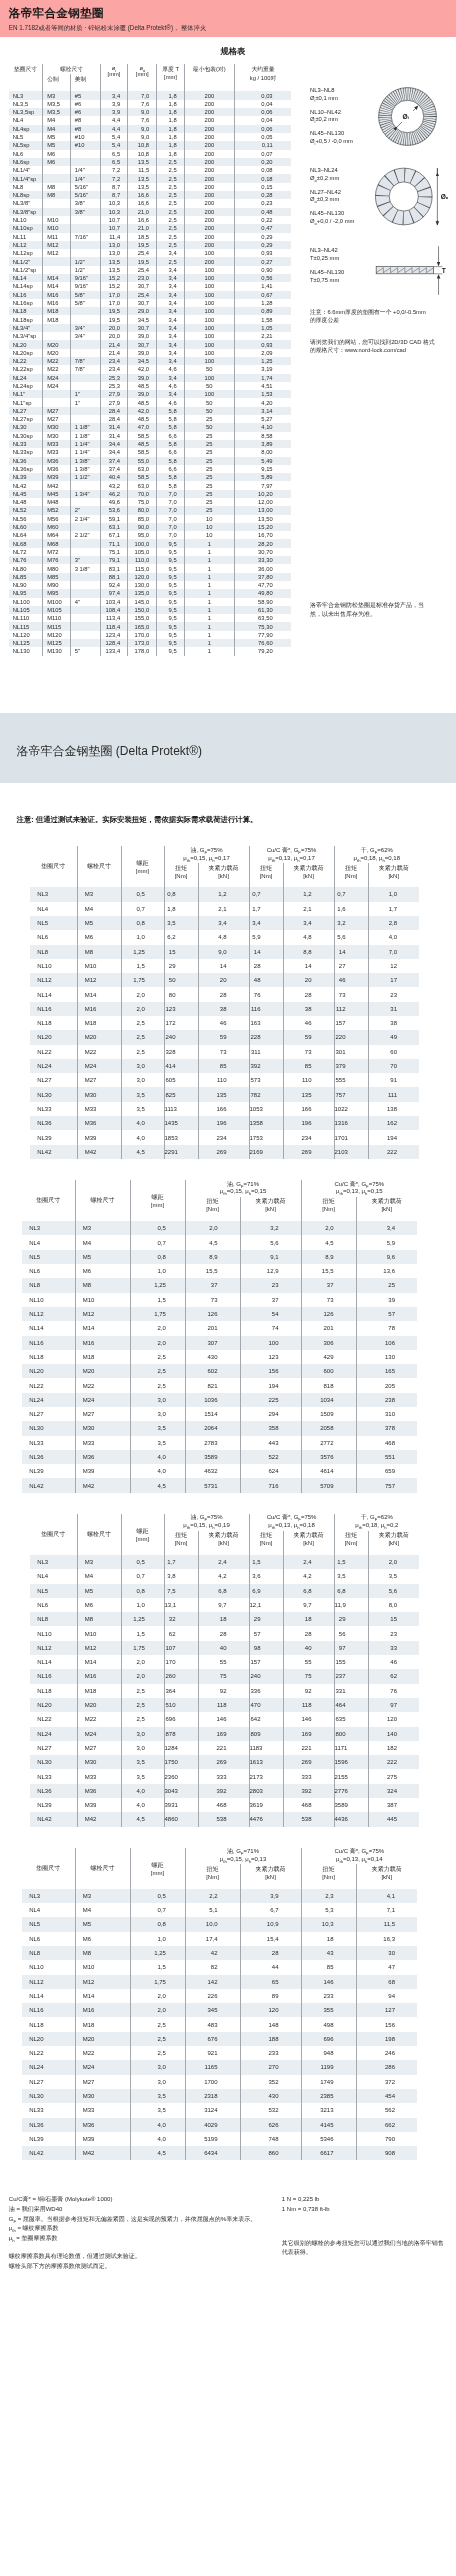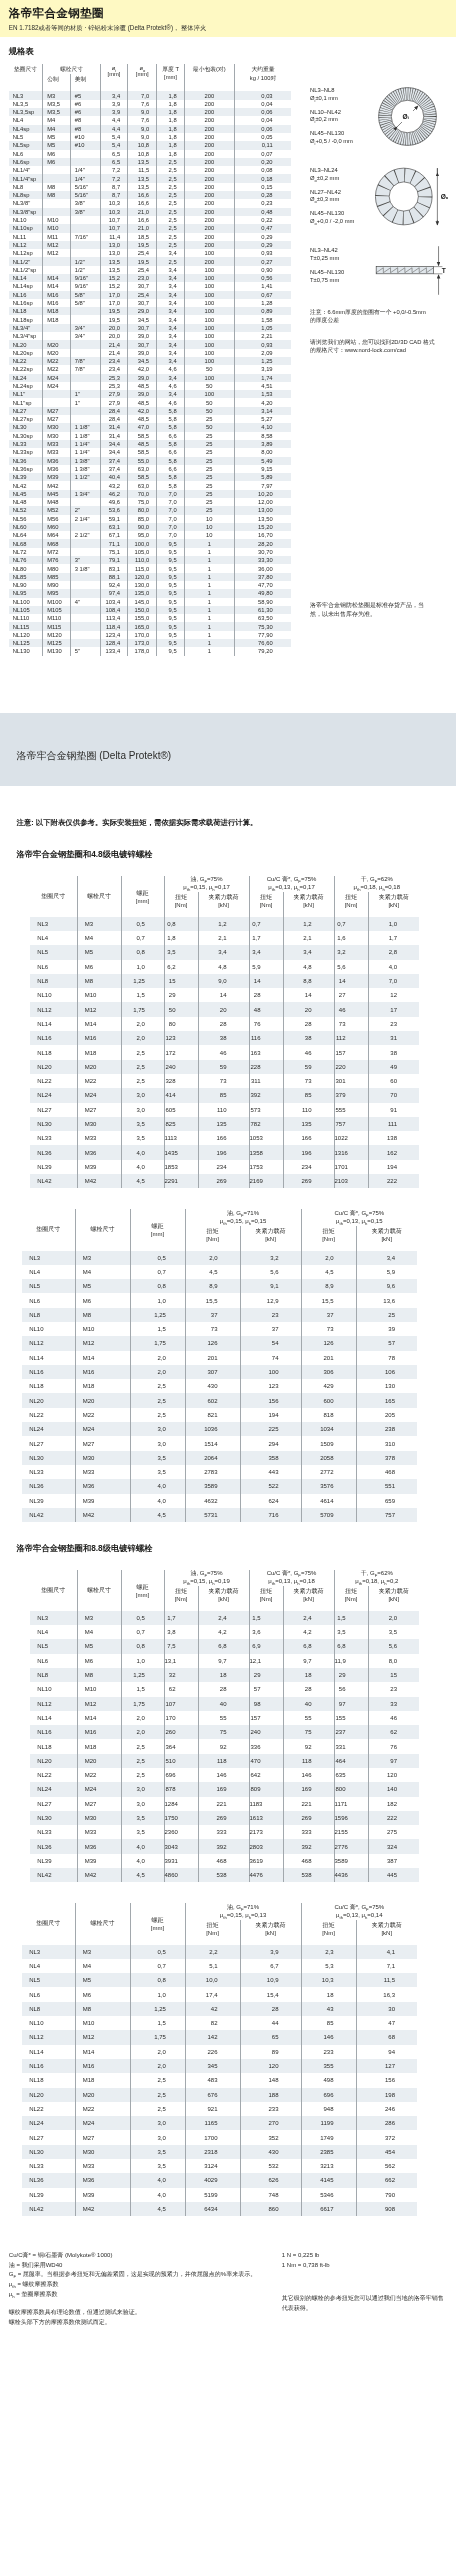--- a/index.html
+++ b/index.html
@@ -4,25 +4,25 @@
 <style>
   html,body{margin:0;padding:0;}
   body{
     width:457px;height:2576px;position:relative;overflow:hidden;
     background:#ffffff;color:#2a2a28;
     font-family:"Liberation Sans","DejaVu Sans",sans-serif;
     -webkit-font-smoothing:antialiased;
   }
   sub{font-size:70%;line-height:0;}
   
-  .banner1{background:#fef9c3;padding:6px 8.8px 7.2px 8.8px;height:24px;}
+  .banner1{background:#fca5a5;padding:6px 8.8px 7.2px 8.8px;height:24px;}
   .banner1 h1{margin:0;font-size:11.6px;font-weight:bold;color:#1d1d1b;letter-spacing:0.3px;}
   .banner1 .sub{margin-top:2.8px;font-size:6.3px;color:#2b2b29;}
   
-  .sec-title{font-size:8.3px;font-weight:bold;margin:8.8px 0 6.6px 8.8px;color:#1d1d1b;}
+  .sec-title{font-size:8.3px;font-weight:bold;margin:8.8px 0 6.6px 8.8px;color:#1d1d1b;text-align:center;}
   .spec-wrap{display:flex;align-items:flex-start;padding-left:8.8px;}
   table{border-collapse:collapse;table-layout:fixed;}
   .spec{width:282px;font-size:5.8px;}
   .spec th{font-weight:normal;vertical-align:top;padding:1.1px 0 0 0;color:#2a2a28;}
   .spec th,.spec td{border-left:0.6px solid #a2a8ad;}
   .spec .first,.spec .c0{border-left:none;}
   .spec thead tr.r2 th{padding-bottom:7.7px;}
   .spec td{height:8.3px;padding:0;white-space:nowrap;overflow:hidden;}
   .spec tr.striped{background:#e9eef2;}
   .spec .a-l{text-align:left;padding-left:3.9px;}
@@ -37,21 +37,21 @@
   .tol-labels{width:65px;flex:none;padding-top:3.3px;}
   .tol-item{margin-bottom:6px;}
   .fig{flex:none;}
   .note-small{width:116px;margin:3.3px 0 0 0;}
   .cad-note{width:127px;margin:14.3px 0 0 0;}
   .cad-note a{color:#2a2a28;text-decoration:none;}
   .stock-note{width:120px;margin-top:247px;font-size:6px;}
   
   .banner2{margin-top:57px;background:#dbe2e8;padding:16.5px 11px 23px 16.5px;}
   .banner2 .b2-title{font-size:15px;font-weight:bold;color:#1d1d1b;}
-  .banner2 .b2-sub{margin-top:20px;font-size:10px;color:#2b2b29;}
+  .banner2 .b2-sub{margin-top:14px;font-size:12px;color:#2b2b29;}
   .note1{margin:32px 16.5px 0 16.5px;font-size:7.4px;font-weight:bold;color:#222;}
   
   .tq-block{margin-top:21px;}
   .tq-block h3{font-size:8.3px;font-weight:bold;color:#1d1d1b;margin:0 0 0 16.5px;}
   .tq{font-size:6px;margin-top:15.4px;}
   .t9{margin-left:30px;width:389px;}
   .t7{margin-left:22px;width:394px;}
   .tq th{font-weight:normal;color:#2a2a28;vertical-align:middle;text-align:center;padding:0.6px 0;}
   .tq th,.tq td{border-left:0.6px solid #a2a8ad;}
   .tq .first,.tq .c0{border-left:none;}
@@ -903,24 +903,23 @@
     </div>
 
     <div class="stock-note">洛帝牢合金钢防松垫圈是标准存货产品，当然，以未出售库存为准。</div>
   </div>
 </div>
 
 <div class="banner2">
   <div class="b2-sub">洛帝牢合金钢垫圈 (Delta Protekt®)</div>
 </div>
 
-<div class="note1">注意: 以下附表仅供参考。实际安装扭矩，需依据实际需求载荷进行计算。</div>
+<div class="note1">注意: 但通过测试来验证。实际安装扭矩，需依据实际需求载荷进行计算。</div>
 
 <div class="tq-block">
-  <h3>洛帝牢合金钢垫圈和4.8级电镀锌螺栓</h3>
   <table class="tq t9">
     <colgroup>
       <col style="width:47px">
         <col style="width:44px">
         <col style="width:43px">
       <col style="width:34px">
         <col style="width:51px">
         <col style="width:34px">
       <col style="width:51px">
         <col style="width:34px">
@@ -1405,21 +1404,20 @@
           <td class="c3 a-r">5731</td>
           <td class="c4 a-r">716</td>
           <td class="c5 a-r">5709</td>
           <td class="c6 a-r">757</td>
         </tr>
       </tbody>
   </table>
 </div>
 
 <div class="tq-block">
-  <h3>洛帝牢合金钢垫圈和8.8级电镀锌螺栓</h3>
   <table class="tq t9">
     <colgroup>
       <col style="width:47px">
         <col style="width:44px">
         <col style="width:43px">
       <col style="width:34px">
         <col style="width:51px">
         <col style="width:34px">
       <col style="width:51px">
         <col style="width:34px">

